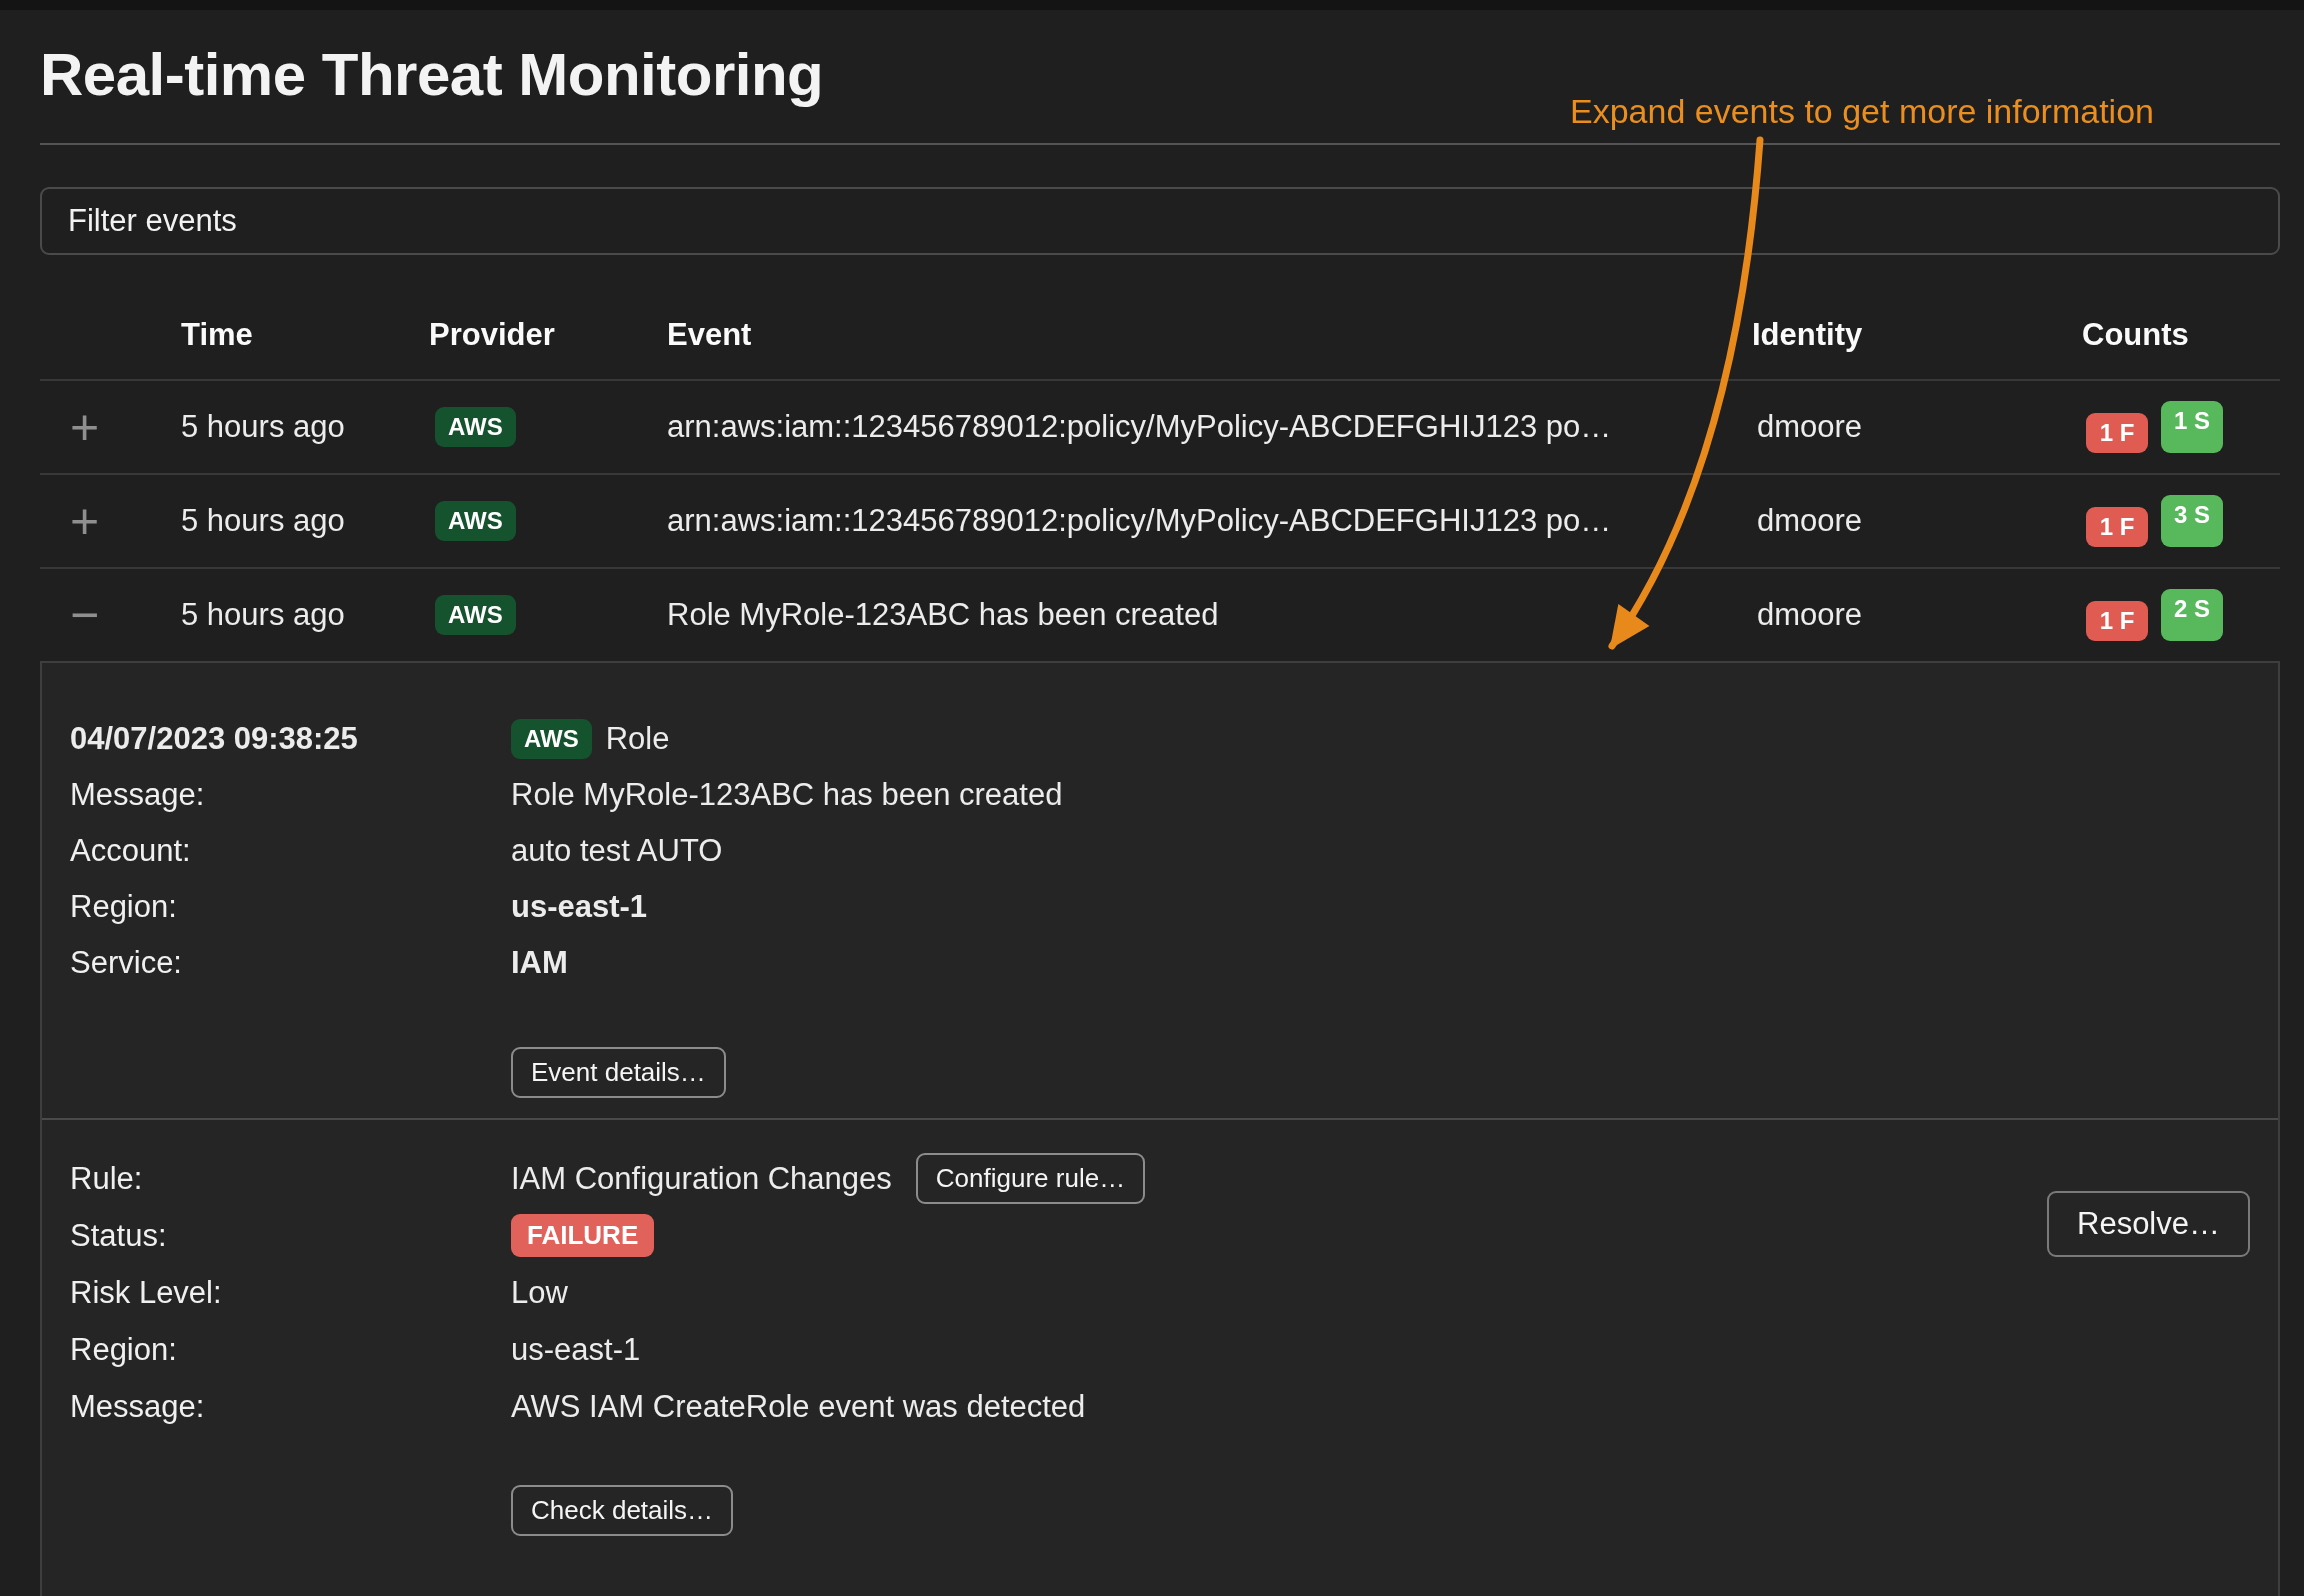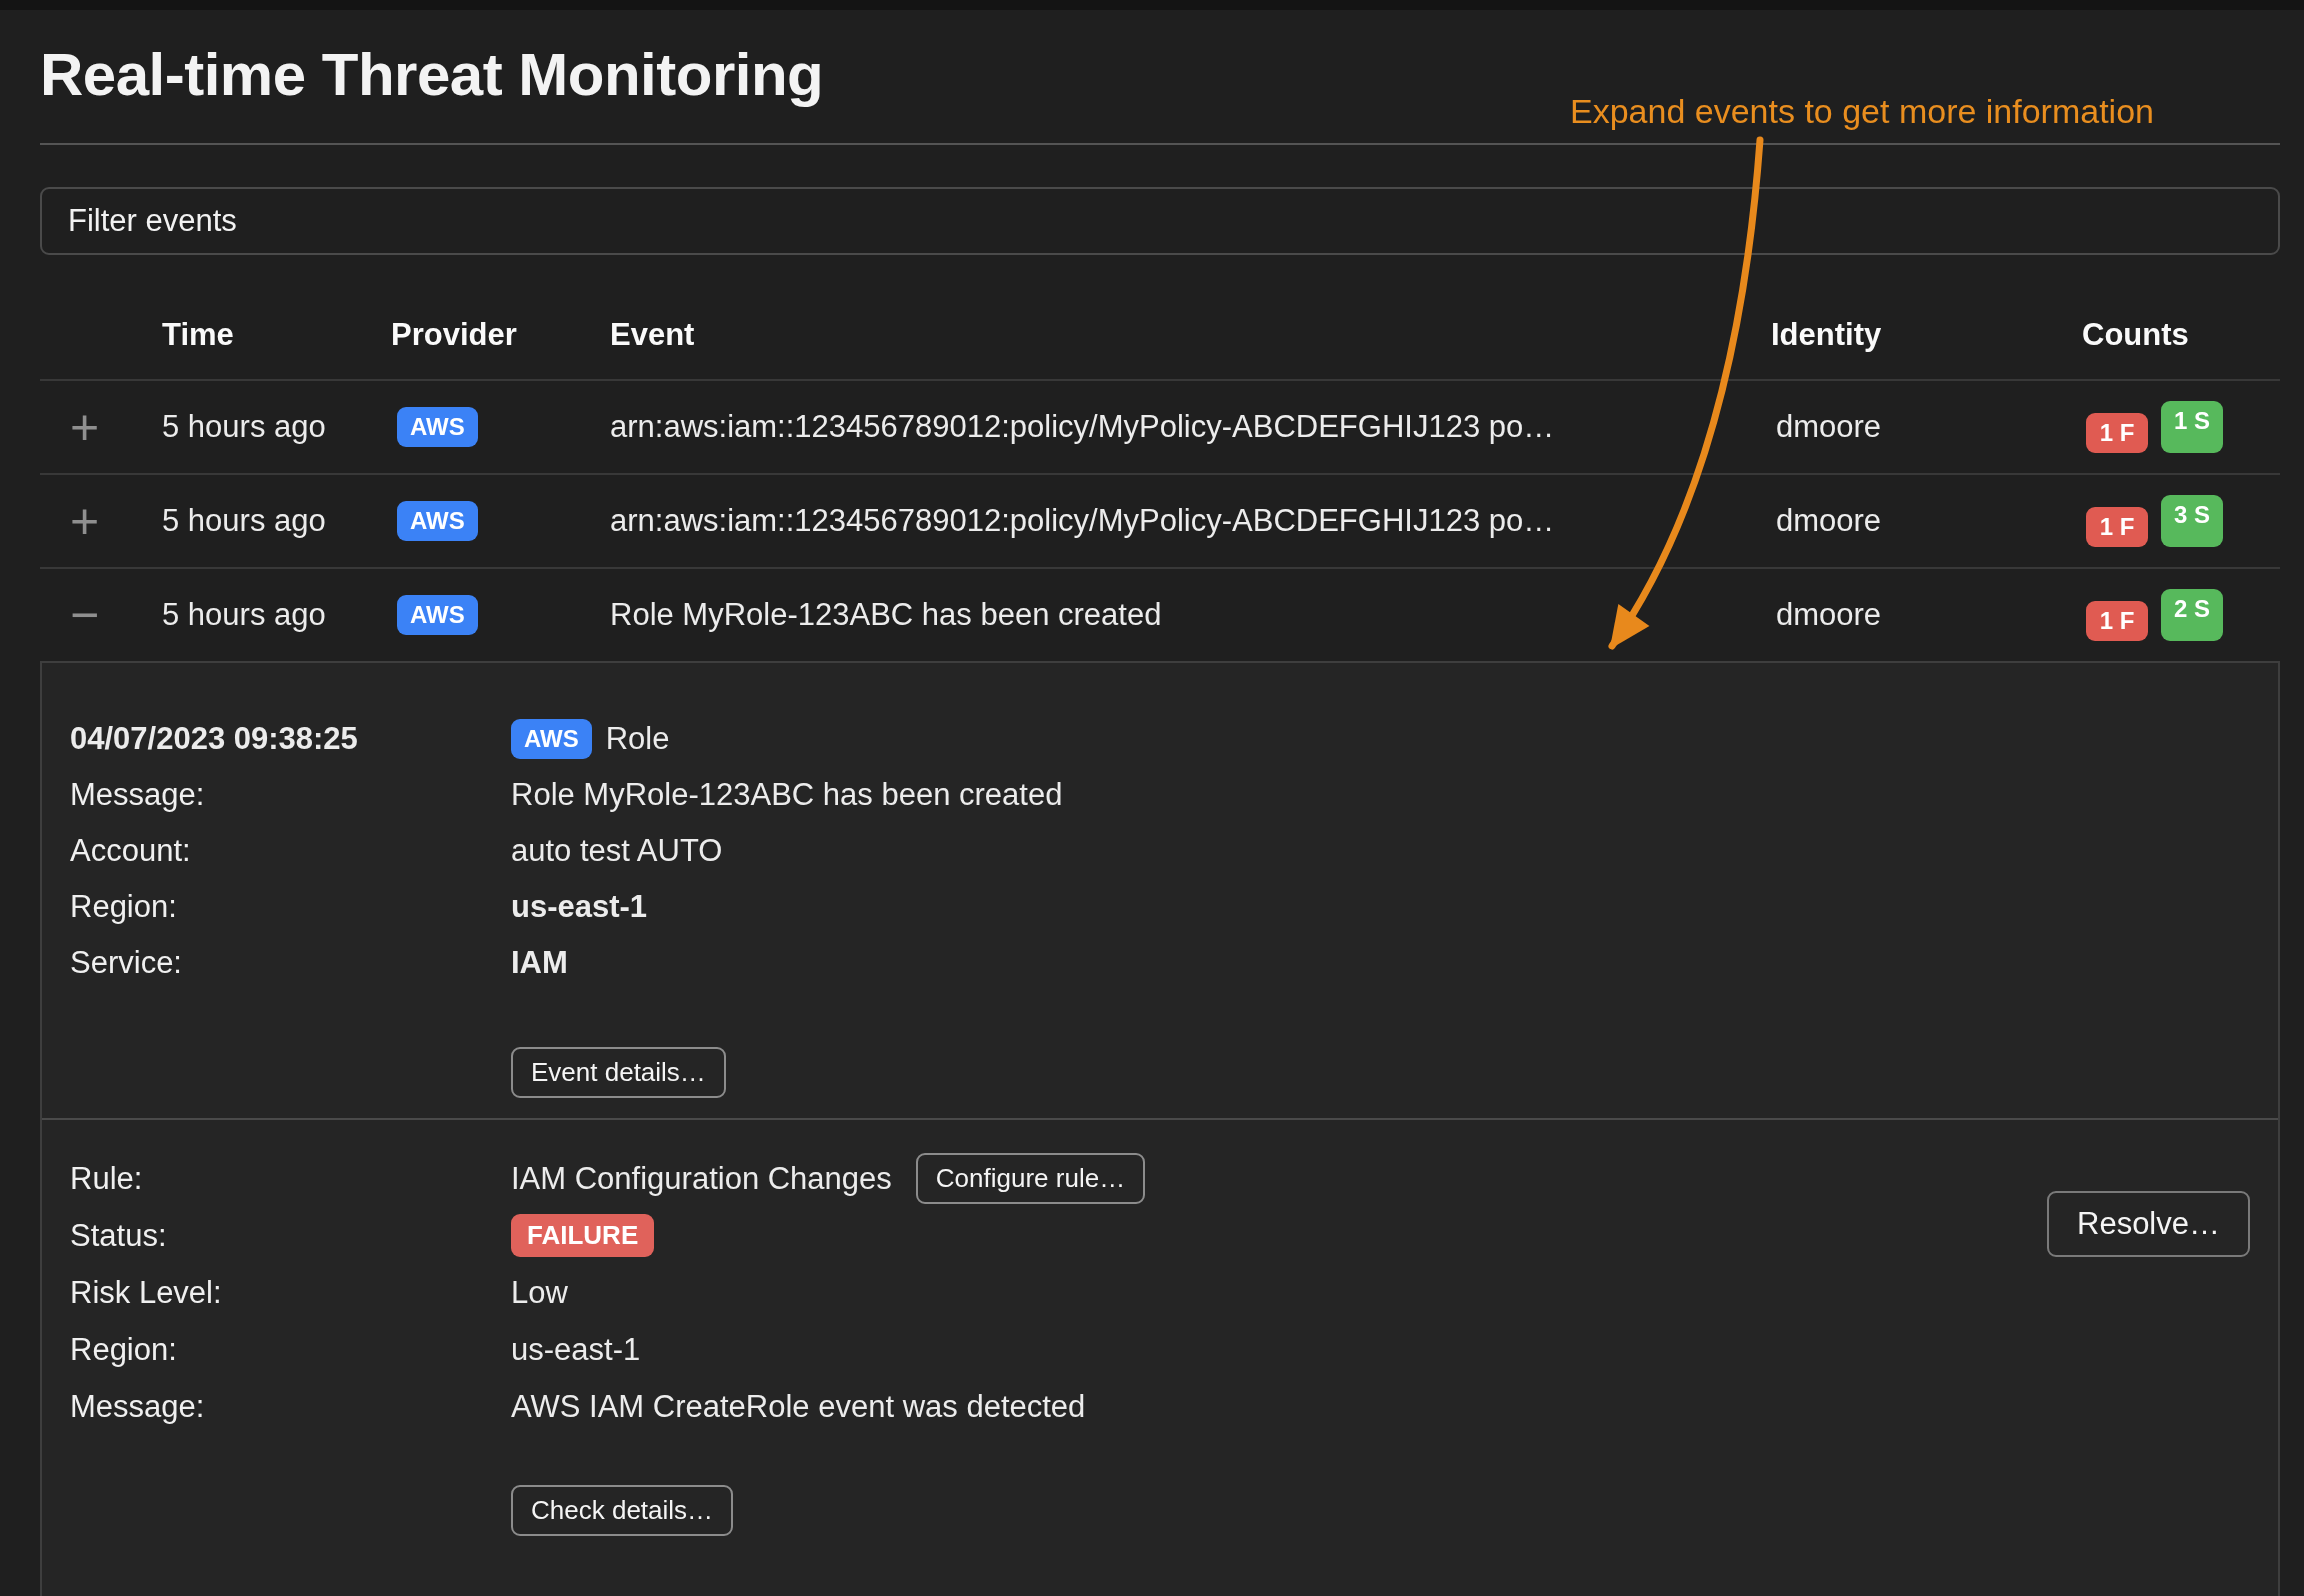--- a/index.html
+++ b/index.html
@@ -46,33 +46,34 @@
     display: block;
   }
   .filter-input::placeholder { color: #f2f2f2; opacity: 1; }
 
   
   .events-table { margin-top: 36px; }
   .trow {
     display: grid;
     grid-template-columns: 122px 229px 219px 1fr 311px 198px;
     align-items: center;
+    gap: 19px;
   }
   .thead { height: 88px; font-weight: 700; font-size: 31px; color: #fafafa; }
   .erow { height: 94px; border-top: 2px solid #383838; font-size: 31px; color: #ececec; }
   .cell-expander { padding-left: 30px; }
   .expander-btn {
     background: none; border: none; cursor: pointer;
     color: #8f8f8f; font-size: 50px; line-height: 1;
     font-family: "Liberation Sans", sans-serif;
     padding: 0;
   }
   .provider-badge {
     display: inline-block;
-    background: #3b82f6;
+    background: #14532d;
     color: #ffffff;
     font-weight: 700;
     font-size: 24px;
     padding: 6px 13px;
     border-radius: 9px;
     margin-left: 6px;
   }
   .cell-identity { padding-left: 5px; }
   .cell-counts { display: flex; gap: 13px; padding-left: 4px; }
   .count-badge {

